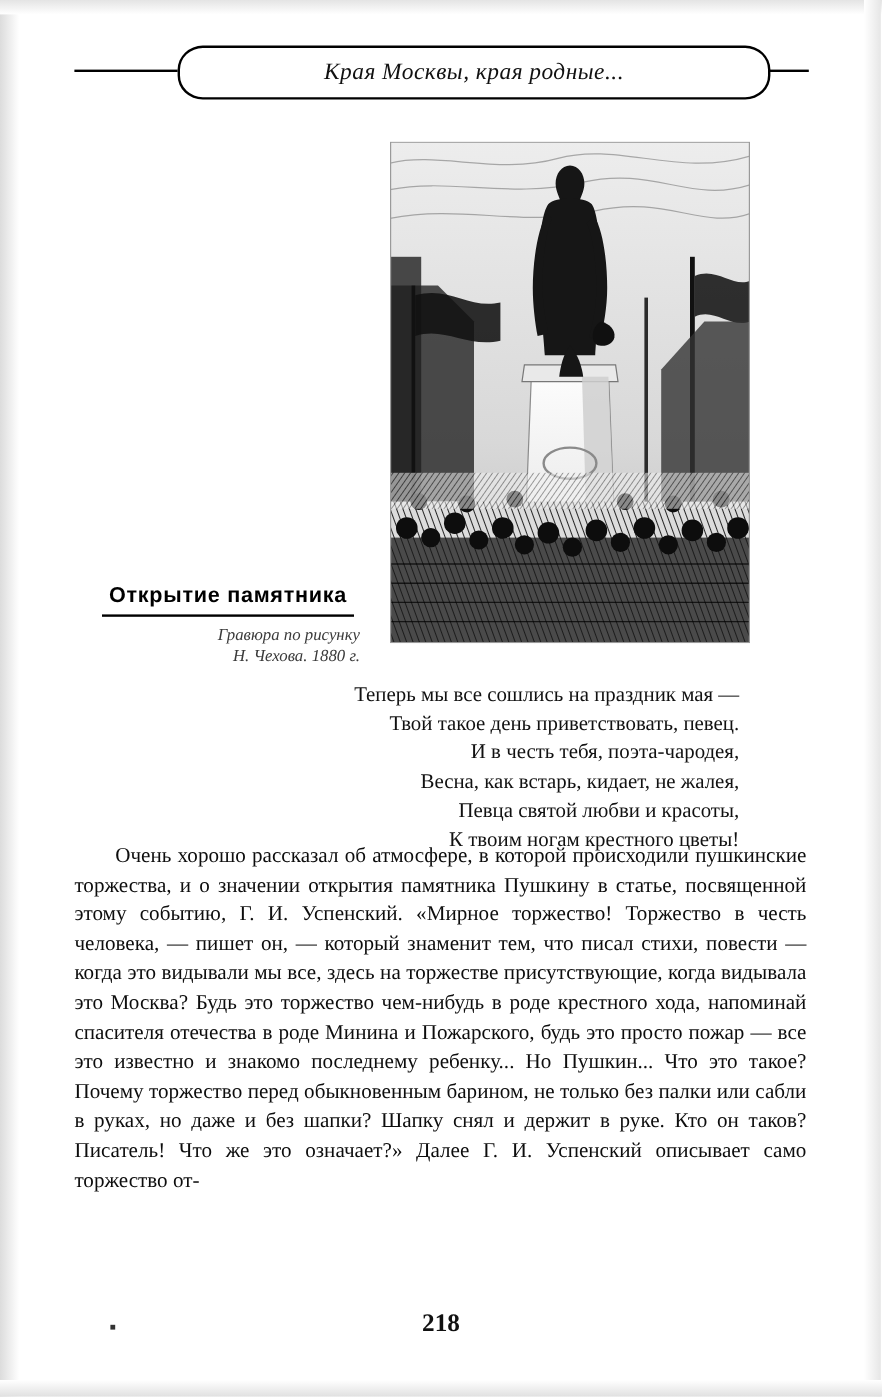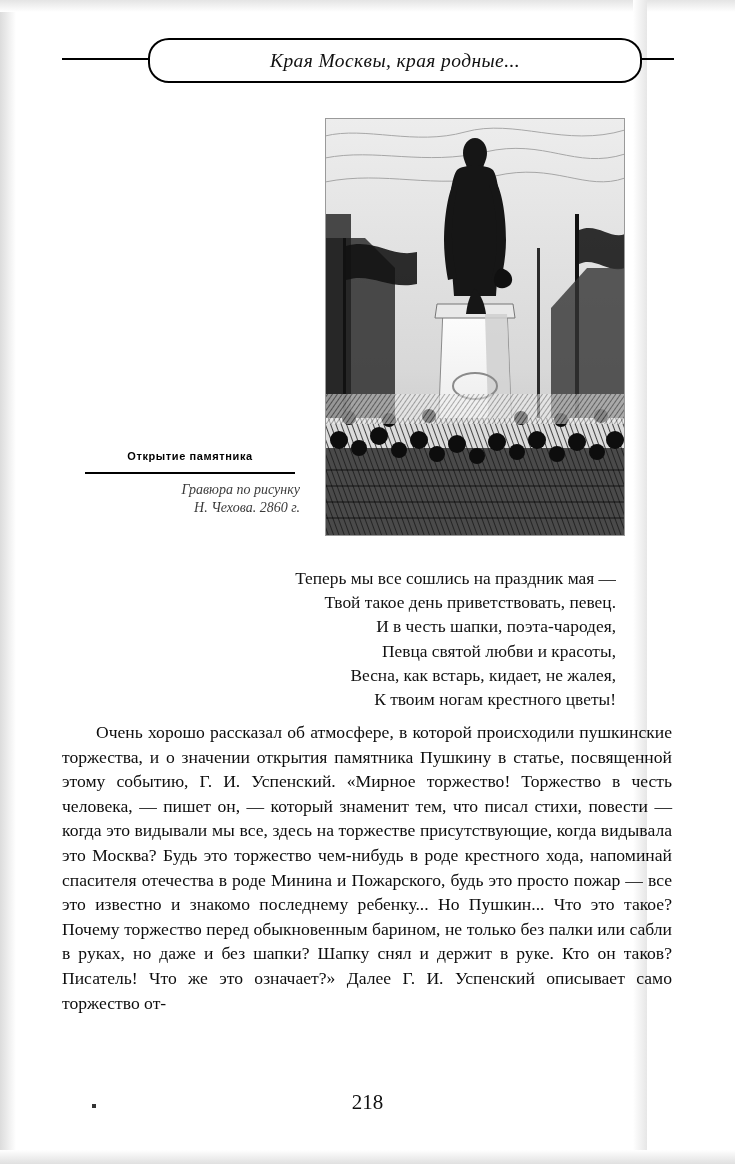--- a/index.html
+++ b/index.html
@@ -11,21 +11,21 @@
     width: 735px;
     height: 1164px;
     position: relative;
     font-family: "Liberation Serif", serif;
     color: #000;
     overflow: hidden;
   }
   .page {
     position: absolute;
     left: 0; top: 0;
-    width: 647px;
+    width: 734px;
     height: 1164px;
     background: #fff;
     border-radius: 32px;
   }
 
   
   .header {
     position: absolute;
     left: 62px;
     top: 38px;
@@ -77,25 +77,26 @@
   
   .caption {
     position: absolute;
     left: 80px;
     top: 446px;
     width: 220px;
   }
   .caption-title {
     font-family: "Liberation Sans", sans-serif;
     font-weight: bold;
-    font-size: 11px;
+    font-size: 18px;
     line-height: 20px;
     text-align: center;
     letter-spacing: 0.6px;
     color: #000;
+    margin-top: 40px;
   }
   .caption-rule {
     margin: 6px auto 7px auto;
     width: 210px;
     height: 2px;
     background: #000;
   }
   .caption-sub {
     font-family: "Liberation Serif", serif;
     font-style: italic;
@@ -118,21 +119,21 @@
     line-height: 24.2px;
     color: #111;
     white-space: nowrap;
     text-align: right;
   }
 
   
   .body-text {
     position: absolute;
     left: 62px;
-    top: 720px;
+    top: 700px;
     width: 610px;
   }
   .body-text p {
     margin: 0;
     font-family: "Liberation Serif", serif;
     font-size: 17.6px;
     line-height: 24.6px;
     text-align: justify;
     color: #0d0d0d;
     hyphens: none;
@@ -141,21 +142,21 @@
 
   
   .page-number {
     position: absolute;
     left: 0;
     top: 1090px;
     width: 735px;
     text-align: center;
     font-family: "Liberation Serif", serif;
     font-size: 21px;
-    font-weight: normal;
+    font-weight: bold;
     color: #111;
   }
   .corner-dot {
     position: absolute;
     left: 92px;
     top: 1104px;
     width: 4px;
     height: 4px;
     background: #333;
   }
@@ -299,30 +300,30 @@
     </svg>
   </div>
 
   <div class="caption">
     <div class="caption-title">
       <div>Открытие  памятника</div>
     </div>
     <div class="caption-rule"></div>
     <div class="caption-sub">
       <div>Гравюра по рисунку</div>
-      <div>Н. Чехова. 2860 г.</div>
+      <div>Н. Чехова. 1880 г.</div>
     </div>
   </div>
 
   <div class="poem">
     <div class="poem-line">Теперь мы все сошлись на праздник мая —</div>
     <div class="poem-line">Твой такое день приветствовать, певец.</div>
-    <div class="poem-line">И в честь шапки, поэта-чародея,</div>
+    <div class="poem-line">И в честь тебя, поэта-чародея,</div>
+    <div class="poem-line">Весна, как встарь, кидает, не жалея,</div>
     <div class="poem-line">Певца святой любви и красоты,</div>
-    <div class="poem-line">Весна, как встарь, кидает, не жалея,</div>
     <div class="poem-line">К твоим ногам крестного цветы!</div>
   </div>
 
   <div class="body-text">
     <p><span class="indent"></span><span>Очень хорошо рассказал об атмосфере, в которой происходили пушкинские торжества, и о значении открытия памятника Пушкину в статье, посвященной этому событию, Г. И. Успенский. «Мирное торжество! Торжество в честь человека, — пишет он, — который знаменит тем, что писал стихи, повести — когда это видывали мы все, здесь на торжестве присутствующие, когда видывала это Москва? Будь это торжество чем-нибудь в роде крестного хода, напоминай спасителя отечества в роде Минина и Пожарского, будь это просто пожар — все это известно и знакомо последнему ребенку... Но Пушкин... Что это такое? Почему торжество перед обыкновенным барином, не только без палки или сабли в руках, но даже и без шапки? Шапку снял и держит в руке. Кто он таков? Писатель! Что же это означает?» Далее Г. И. Успенский описывает само торжество от-</span></p>
   </div>
 
   <div class="page-number">218</div>
   <div class="corner-dot"></div>
 

